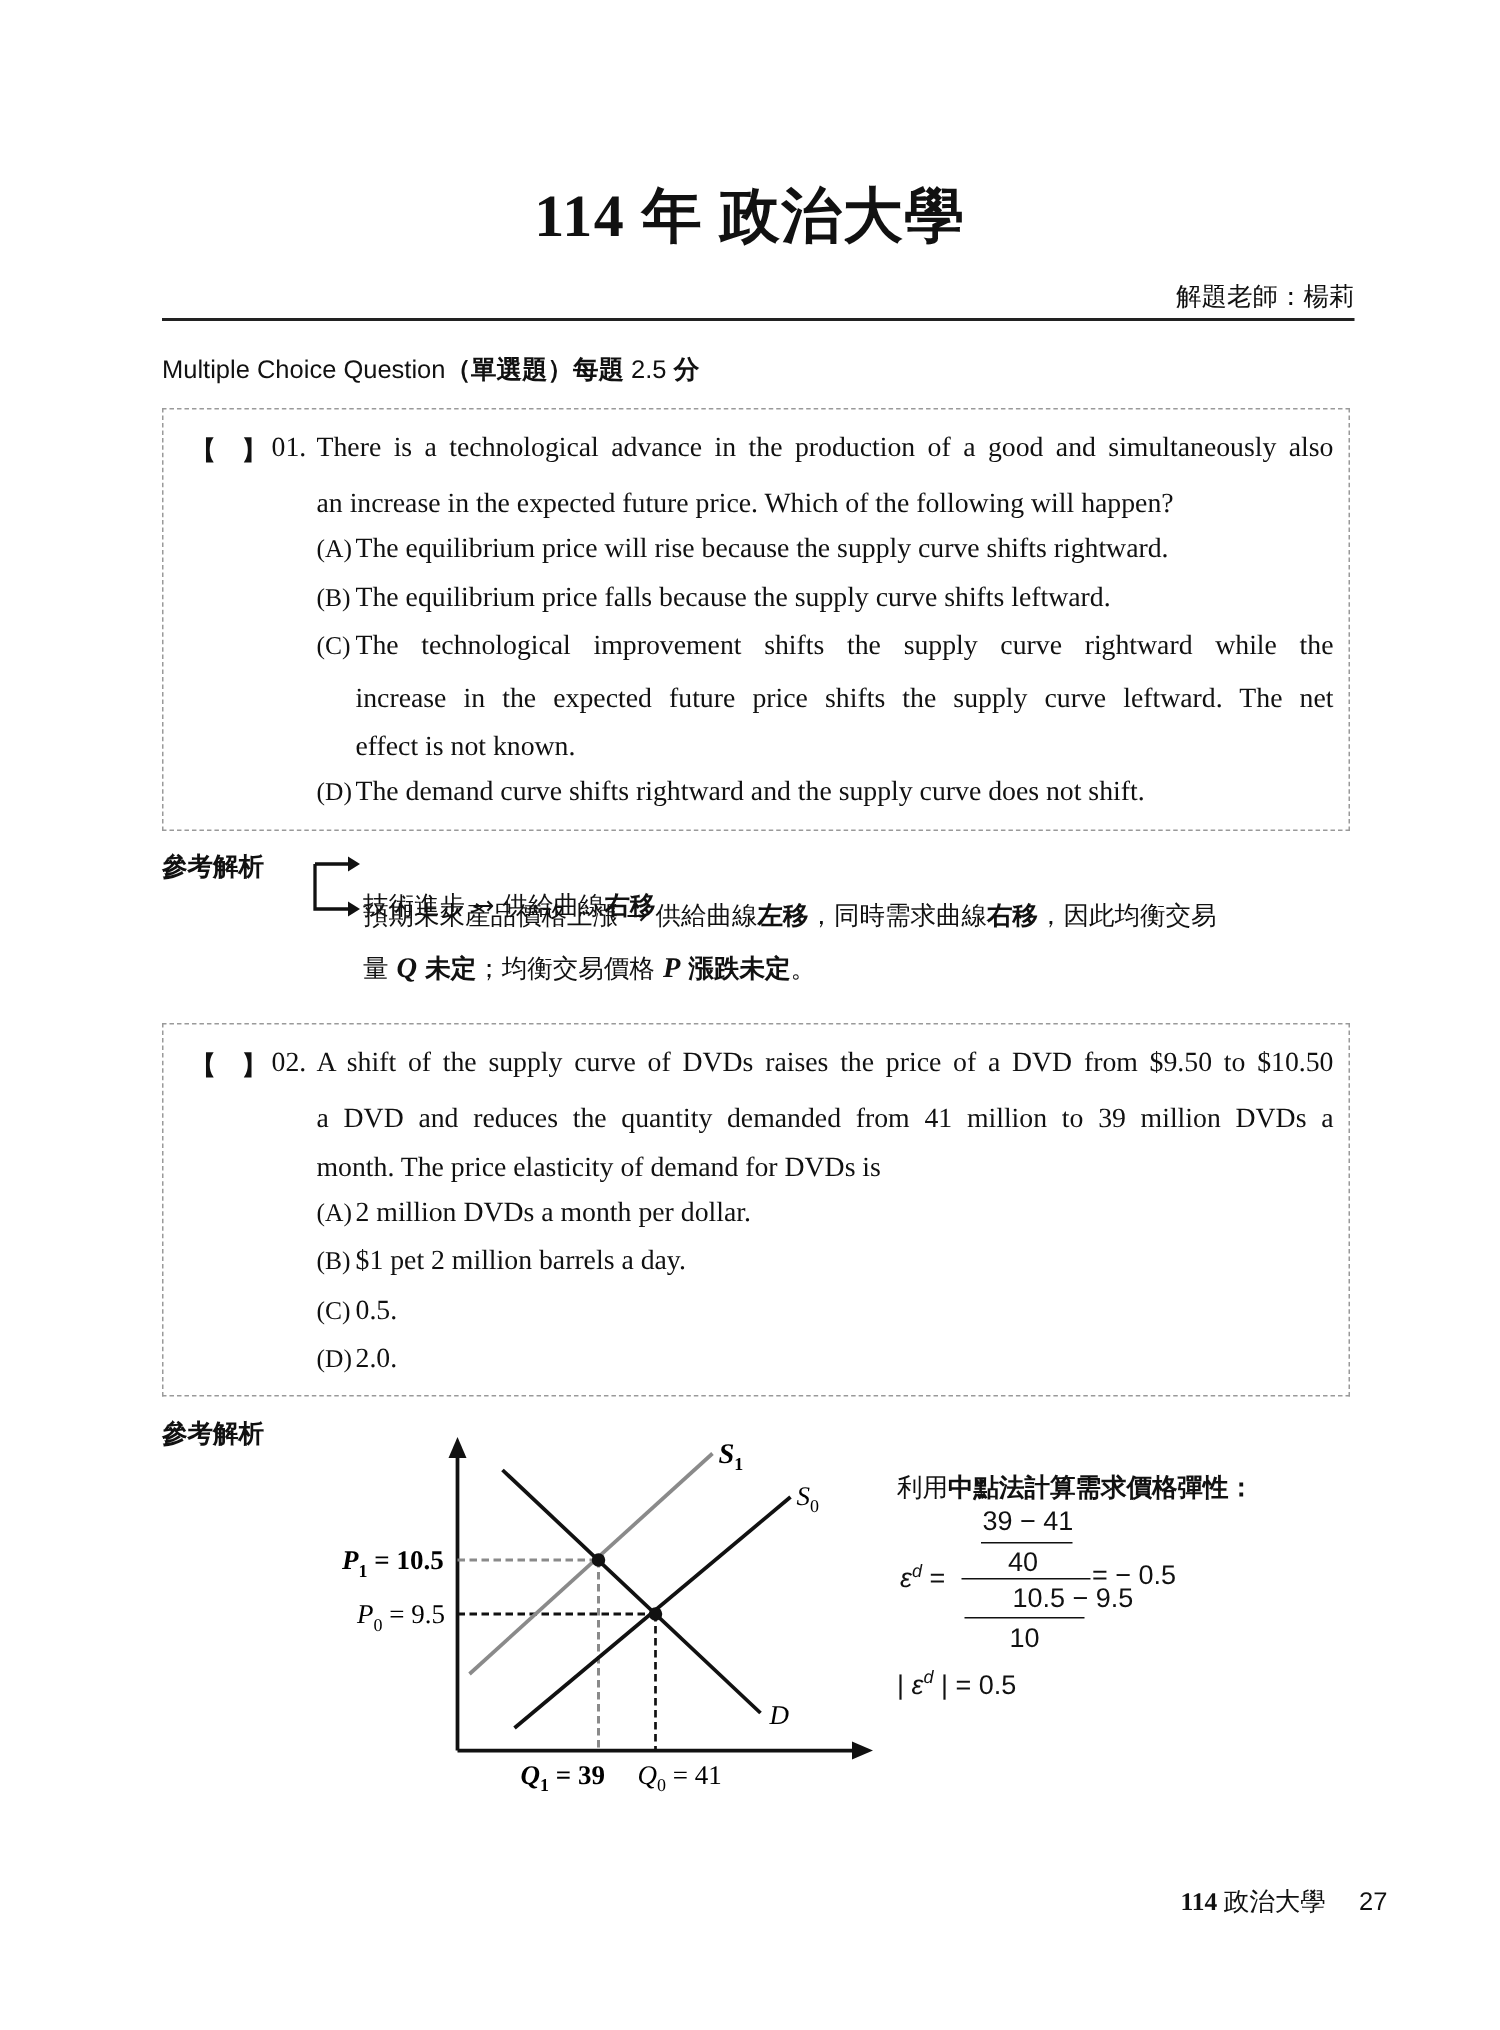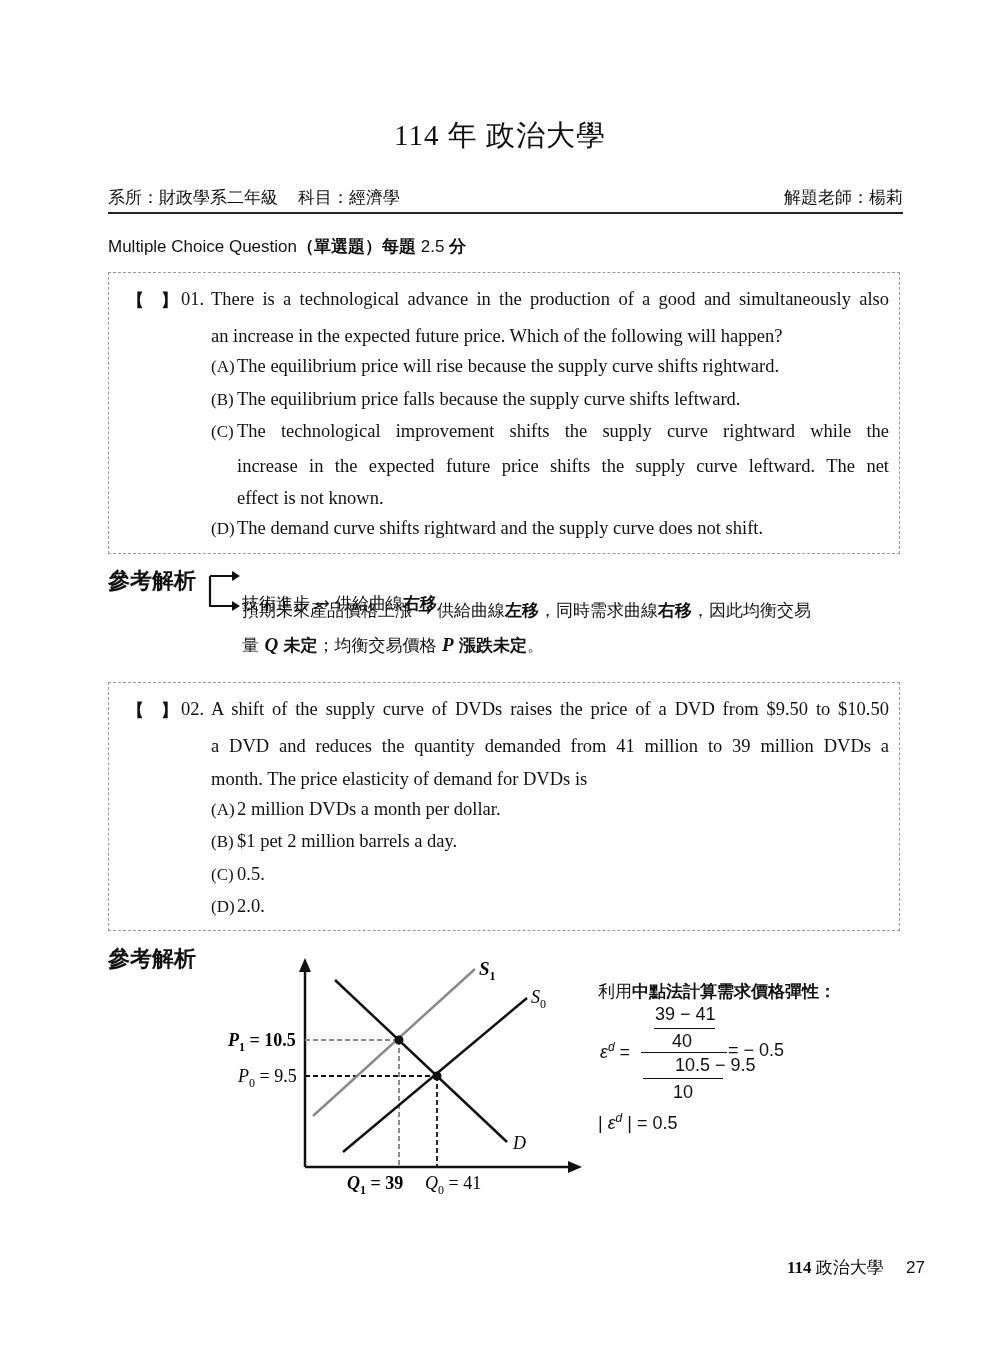--- a/index.html
+++ b/index.html
@@ -1,57 +1,54 @@
 <!DOCTYPE html>
 <html><head>
 <meta charset="utf-8">
 <style>
   html, body { margin: 0; padding: 0; background: #ffffff; }
   body { width: 1000px; height: 1353px; position: relative; overflow: hidden; color: #111; }
 
   .title { position: absolute; top: 116px; left: 0; width: 1000px; text-align: center;
-           font-family: "Liberation Serif", "DejaVu Serif", serif; font-weight: normal; font-size: 29px; letter-spacing: 1px; }
+           font-family: "Liberation Serif", "DejaVu Serif", serif; font-weight: bold; font-size: 40px; letter-spacing: 1px; }
   .meta { position: absolute; top: 186px; left: 108px; width: 795px; height: 26px;
           font-family: "DejaVu Sans", "Liberation Sans", sans-serif; font-size: 17px; border-bottom: 2px solid #222; }
   .meta .left { position: absolute; left: 0; top: 0; }
   .meta .right { position: absolute; right: 0; top: 0; }
   .meta .gap { display: inline-block; width: 20px; }
 
   .section-head { position: absolute; top: 235px; left: 108px; font-family: "Liberation Sans", "DejaVu Sans", sans-serif; font-size: 17px; }
   .section-head b { font-weight: bold; }
 
   .qbox { position: absolute; left: 108px; width: 792px; border: 1px dashed #9a9a9a; box-sizing: border-box; }
   .q1 { top: 272px; height: 282px; }
   .q2 { top: 682px; height: 249px; }
 
   .qline { position: absolute; font-family: "Liberation Serif", "DejaVu Serif", serif; font-size: 18.5px; white-space: nowrap; }
   .bracket { position: absolute; font-family: "DejaVu Sans", sans-serif; font-weight: bold; font-size: 17px; }
   .justify { text-align: justify; text-align-last: justify; white-space: normal; }
   .opt-label { display: inline-block; width: 26px; font-size: 17px; }
 
-  .ans-label { position: absolute; left: 108px; font-family: "DejaVu Sans", sans-serif; font-weight: bold; font-size: 22px; }
+  .ans-label { position: absolute; left: 108px; font-family: "DejaVu Sans", sans-serif; font-weight: bold; font-size: 17px; }
   .ans-line { position: absolute; font-family: "DejaVu Sans", "Liberation Sans", sans-serif; font-size: 17px; white-space: nowrap; }
   .ans-line b { font-weight: bold; }
   .ans-line i.m { font-family: "Liberation Serif", serif; font-style: italic; font-weight: bold; font-size: 19px; }
 
   .formula { position: absolute; font-family: Liberation Sans, sans-serif; font-size: 18px; }
   .footer { position: absolute; top: 1256px; left: 787px; font-size: 17px; }
   .footer .yr { font-family: "Liberation Serif", serif; font-weight: bold; }
   .footer .sch { font-family: "DejaVu Sans", sans-serif; }
   .footer .pg { font-family: "Liberation Sans", sans-serif; margin-left: 18px; }
   svg text { font-family: "Liberation Serif", "DejaVu Serif", serif; }
 </style>
 </head>
 <body>
 
 <div class="title">114 年  政治大學</div>
 <div class="meta">
-  <span class="left">
-    <span>系所：財政學系二年級</span><span class="gap"></span><span>科目：經濟學</span>
-  </span>
   <span class="right">解題老師：楊莉</span>
 </div>
 
 <div class="section-head">
   <span>Multiple Choice Question</span><b>（單選題）每題</b>
   <span>2.5</span>
   <b>分</b>
 </div>
 
 <div class="qbox q1">

